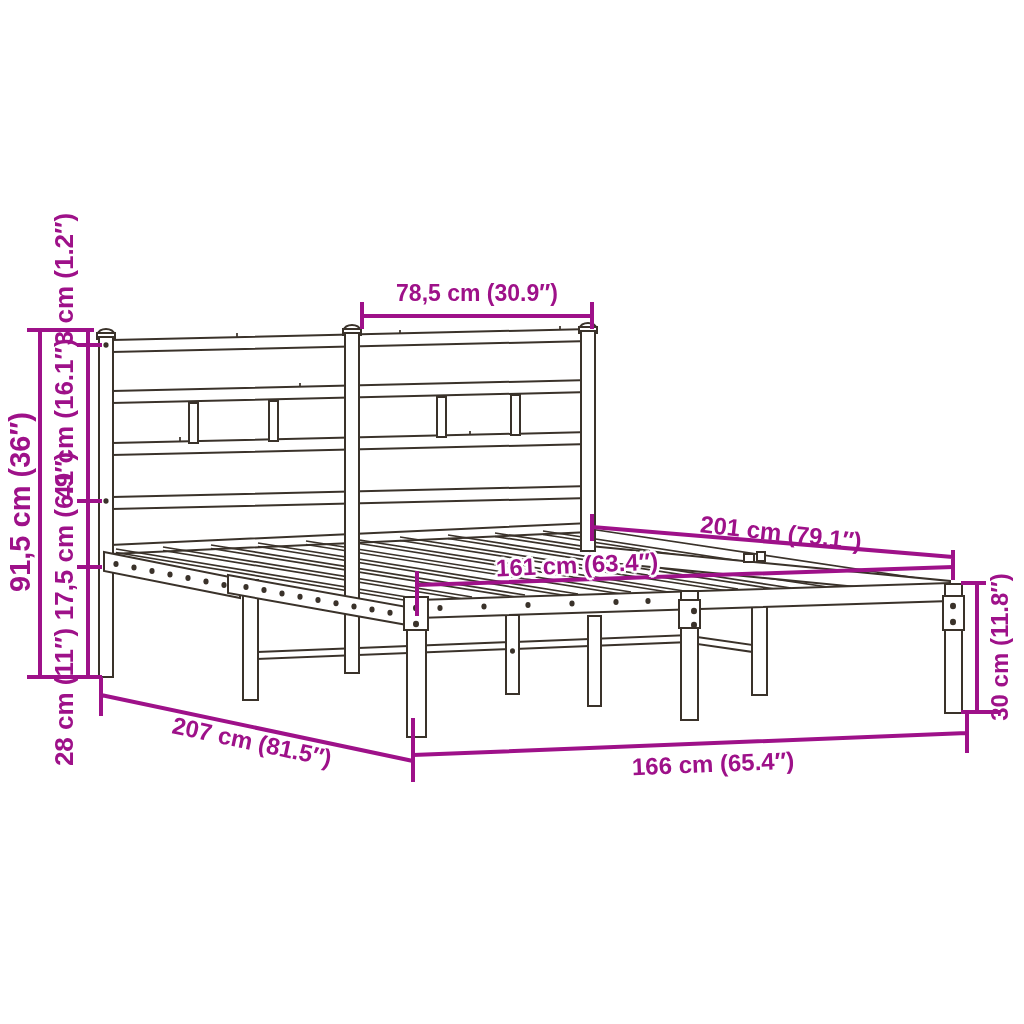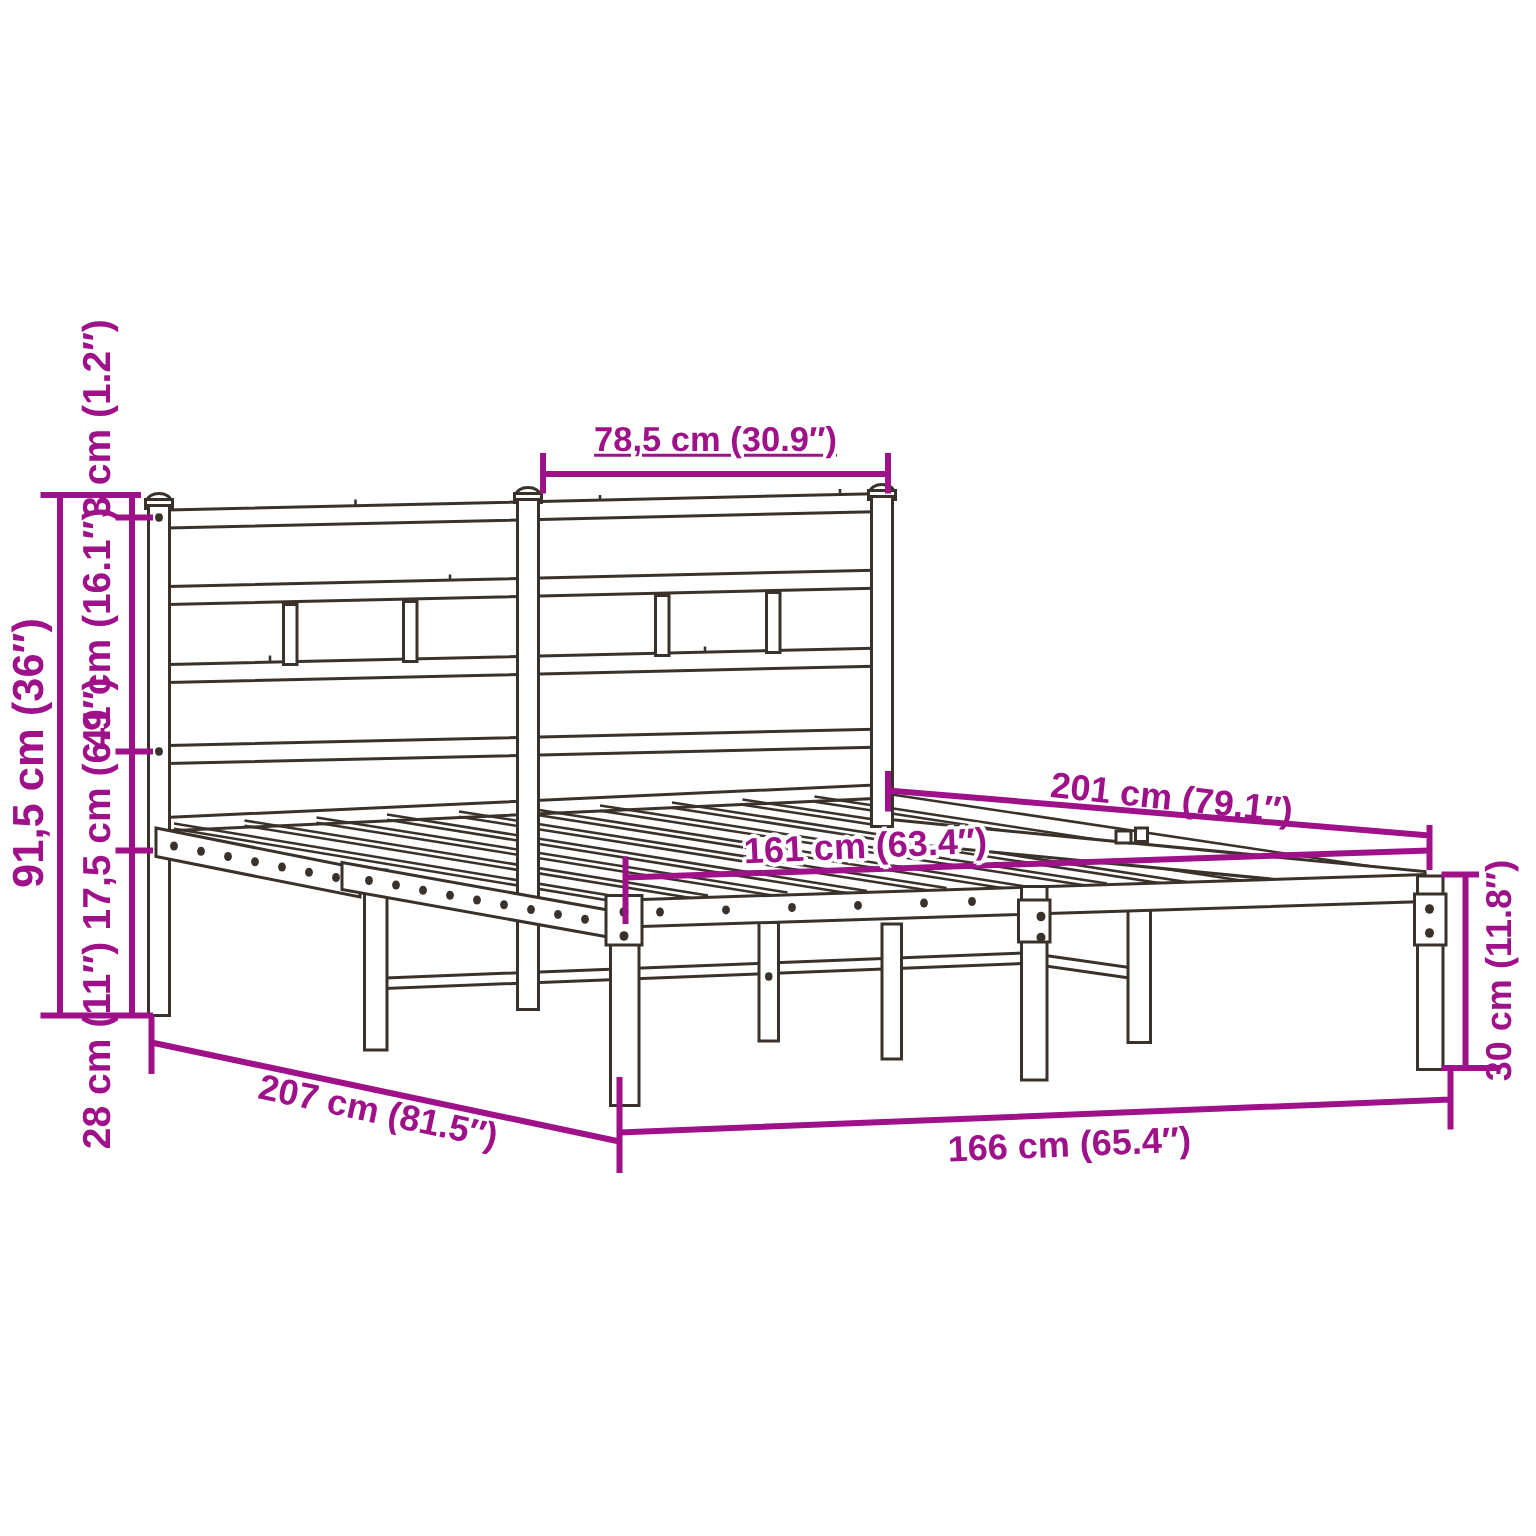--- a/index.html
+++ b/index.html
@@ -140,21 +140,21 @@
       <path d="M27,330 L94,330 M40,330 L40,677 M27,677 L102,677"></path>
       <path d="M88,330 L88,677 M77,345 L102,345 M77,501 L102,501 M77,567 L102,567"></path>
       <path d="M101,677 L101,716 M101,695 L413,761 M413,718 L413,782"></path>
       <path d="M413,755 L967,733 M967,713 L967,753"></path>
       <path d="M417,571 L417,616 M417,585 L953,567"></path>
       <path d="M592,514 L592,541 M592,527 L953,557 M953,550 L953,580"></path>
       <path d="M961,583 L986,583 M977,583 L977,712 M961,712 L1000,712"></path>
     </g>
   </svg>
 
-  <div class="dim-label" style="left:477px;top:293px;text-decoration:underline;">78,5 cm (30.9″)</div>
+  <div class="dim-label" style="left:477px;top:293px;">78,5 cm (30.9″)</div>
 
   <div class="dim-label" style="left:20px;top:502px;--r:-90deg;font-size:29px;">91,5 cm (36″)</div>
 
   <div class="dim-label" style="left:64px;top:279px;--r:-90deg;font-size:26px;">3 cm (1.2″)</div>
 
   <div class="dim-label" style="left:64px;top:419px;--r:-90deg;font-size:26px;">41 cm (16.1″)</div>
 
   <div class="dim-label" style="left:64px;top:536px;--r:-90deg;font-size:26px;">17,5 cm (6.9″)</div>
 
   <div class="dim-label" style="left:64px;top:697px;--r:-90deg;font-size:26px;">28 cm (11″)</div>

